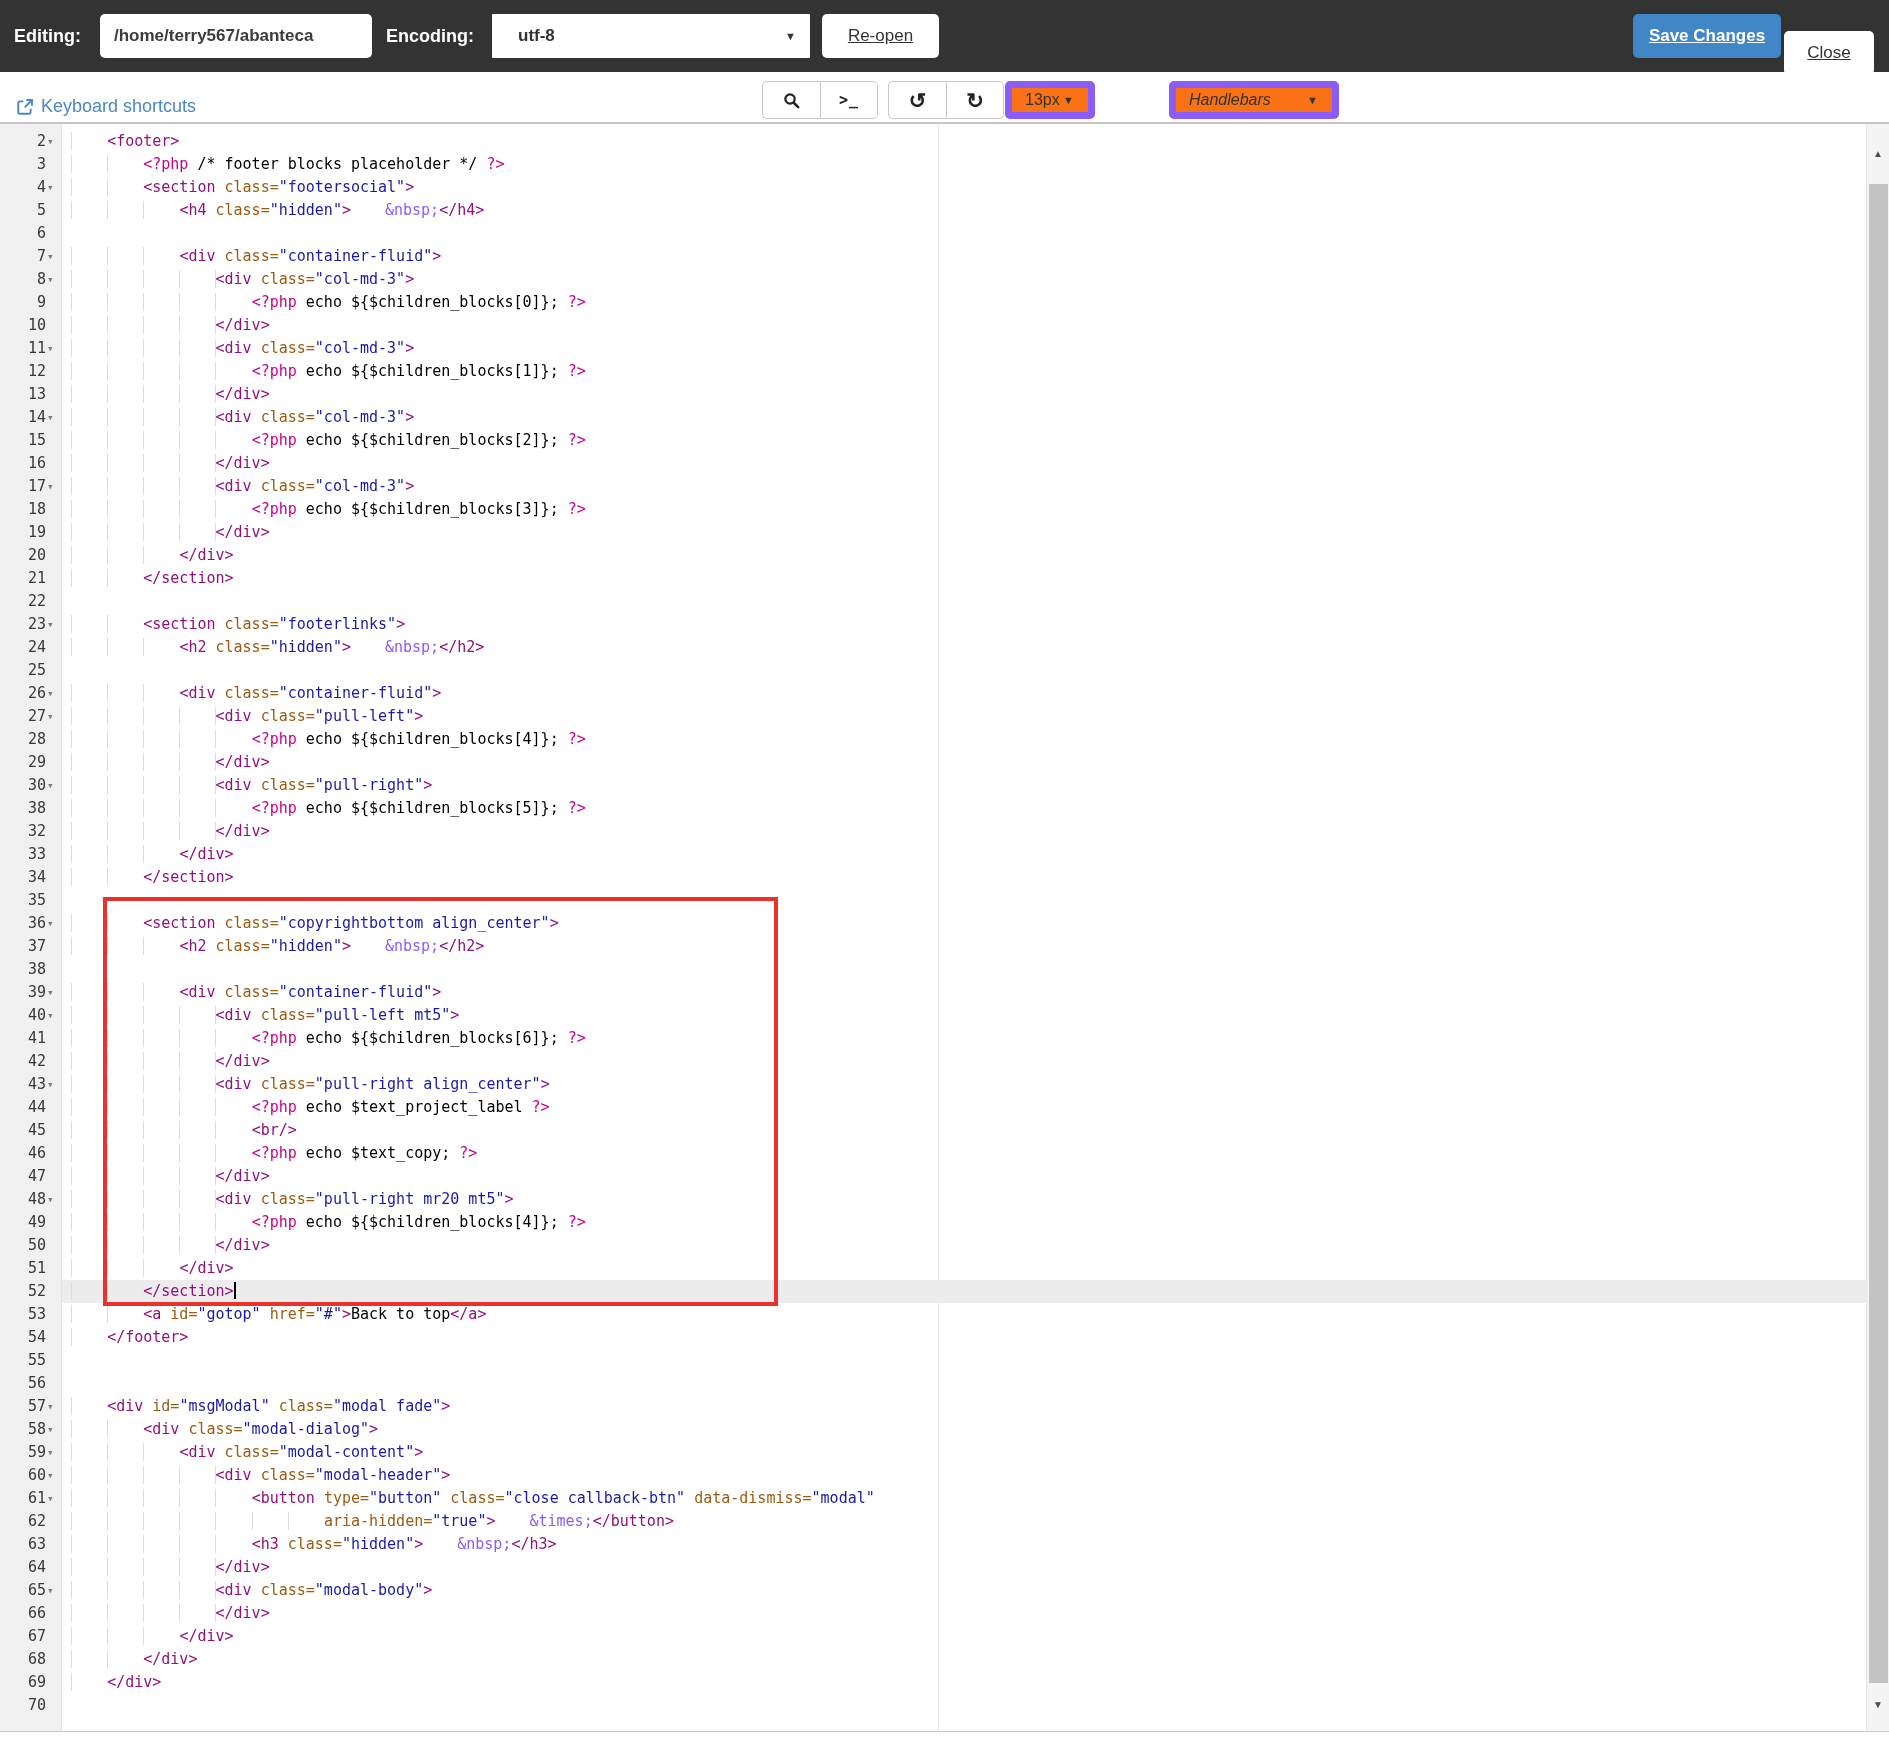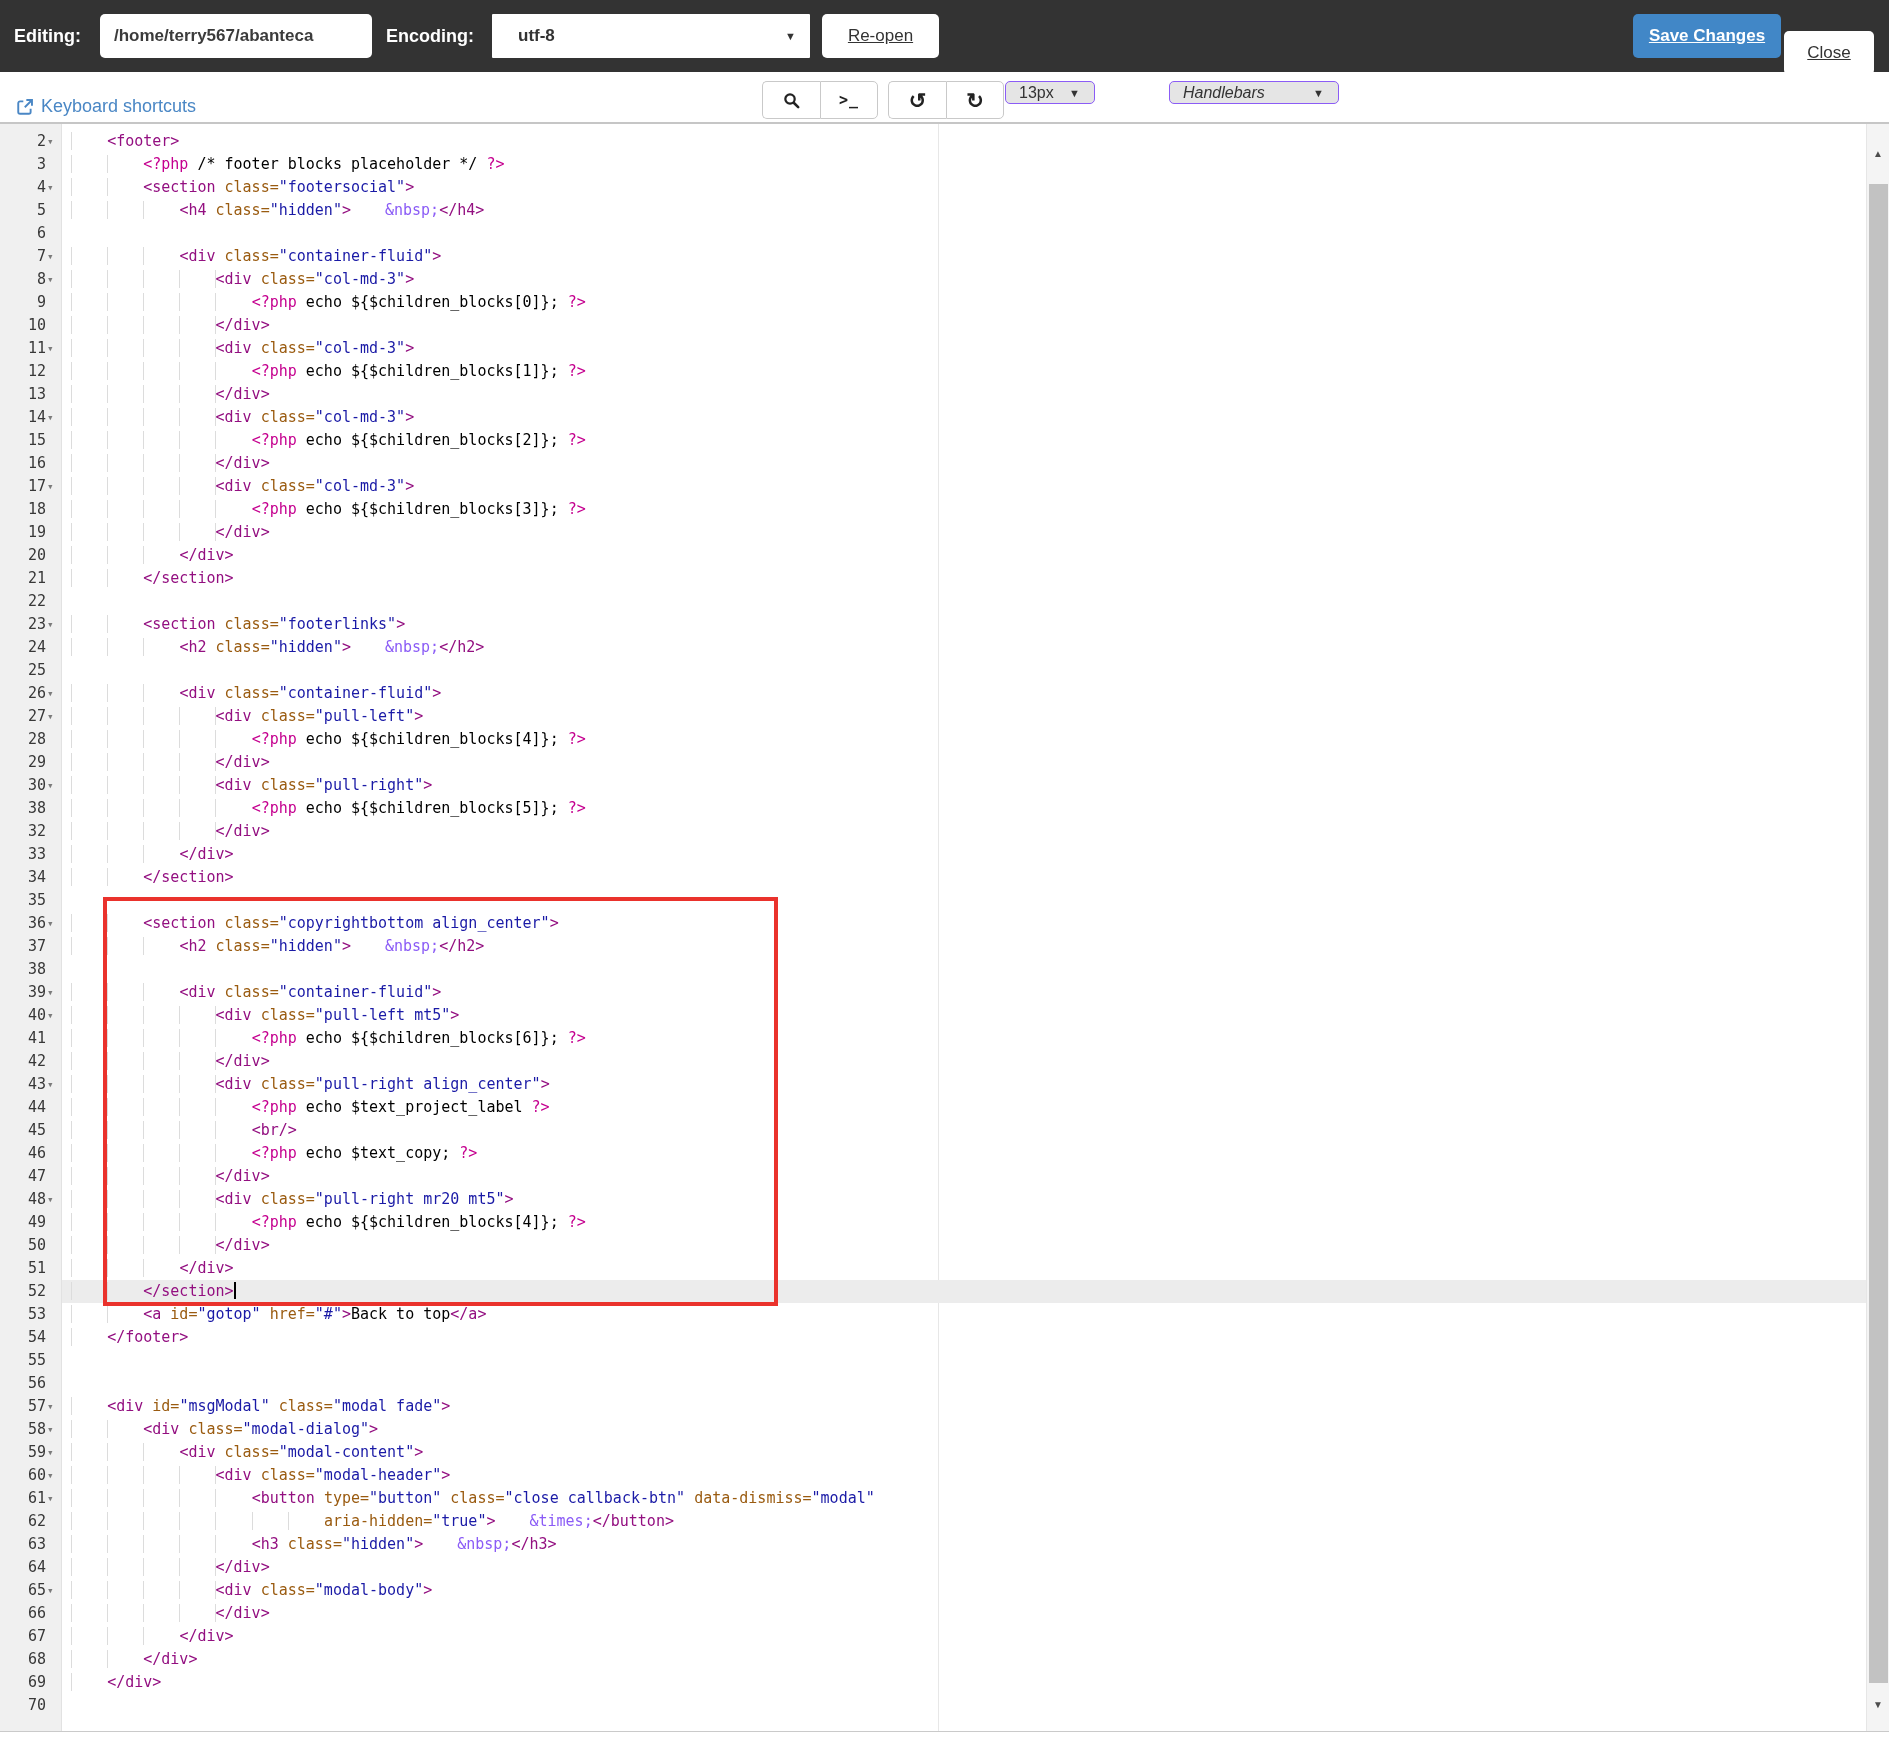--- a/index.html
+++ b/index.html
@@ -23,21 +23,21 @@
   
   .toolbar { position:absolute; left:0; top:72px; width:1889px; height:52px; background:#ffffff; border-bottom:2px solid #c6c6c6; }
   .kb-link { position:absolute; left:16px; top:24px; display:flex; align-items:center; gap:7px; color:#4a87c5; font-size:18px; }
   .tool-group { position:absolute; top:9px; height:38px; display:flex; }
   .tgroup1 { left:762px; } .tgroup2 { left:888px; }
   .tool-btn { width:58px; height:38px; background:#fff; border:1px solid #c9c9c9; display:flex; align-items:center; justify-content:center; color:#222; }
   .tool-btn:first-child { border-radius:5px 0 0 5px; border-right:none; }
   .tool-btn:last-child { border-radius:0 5px 5px 0; }
   .term-glyph { font-family:"DejaVu Sans Mono",monospace; font-size:15px; font-weight:bold; letter-spacing:1px; }
   .rot-glyph { font-size:21px; font-weight:bold; line-height:1; }
-  .tool-select { position:absolute; top:9px; height:23px; background:#e5e5e5; border:1px solid #8b5cf6; border-radius:5px; display:flex; align-items:center; padding-left:13px; font-size:16px; color:#333; }
+  .tool-select { position:absolute; top:9px; height:38px; background:#f97316; border:7px solid #8b5cf6; border-radius:5px; display:flex; align-items:center; padding-left:13px; font-size:16px; color:#333; }
   .fs-select { left:1005px; width:90px; }
   .syn-select { left:1169px; width:170px;font-style:italic; }
 
   
   .editor { position:absolute; left:0; top:124px; width:1889px; height:1607px; background:#ffffff; overflow:hidden; }
   .gutter-strip { position:absolute; left:0; top:0; bottom:0; width:62px; background:#f0f0f0; border-right:1px solid #e2e2e2; }
   .print-margin { position:absolute; left:938px; top:0; bottom:0; width:1px; background:#e7e7e7; }
   .rows { position:absolute; left:0; top:-17px; right:23px; }
   .row { display:flex; height:23px; font-family:"DejaVu Sans Mono",monospace; font-size:15px; line-height:23px; }
   .gut { position:relative; width:62px; flex:0 0 62px; text-align:right; padding-right:16px; color:#383838; }

